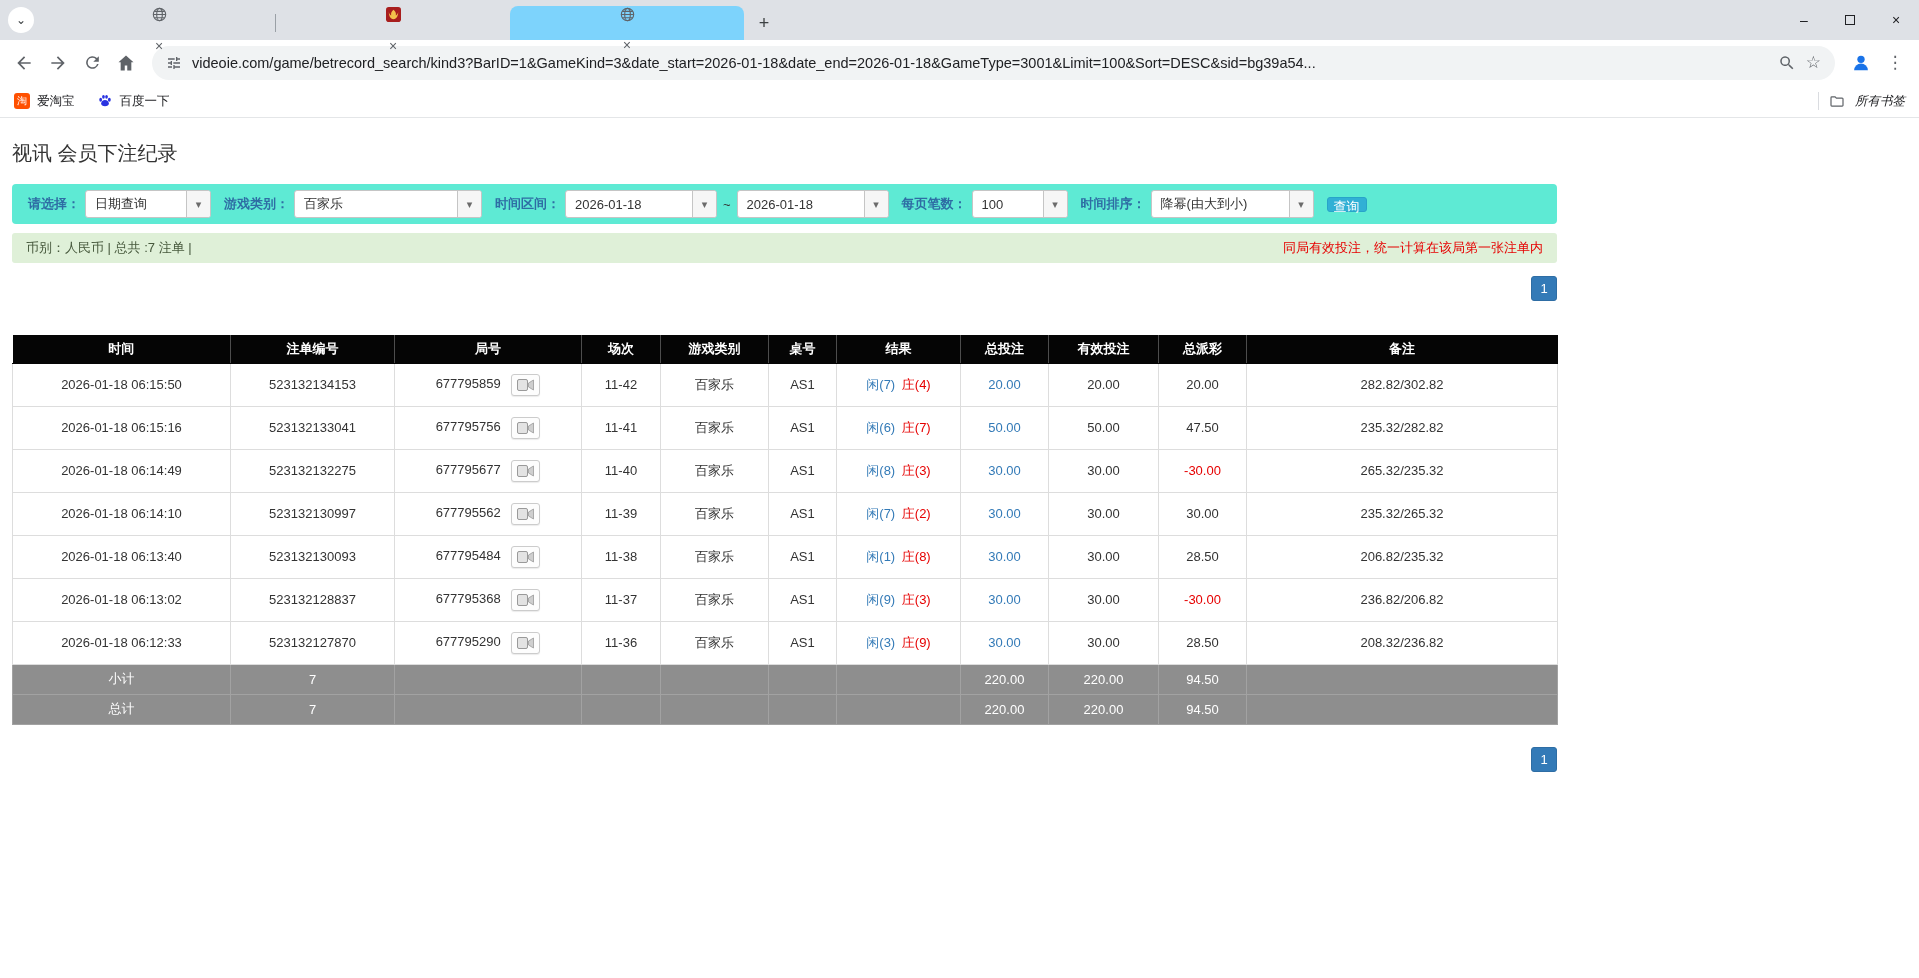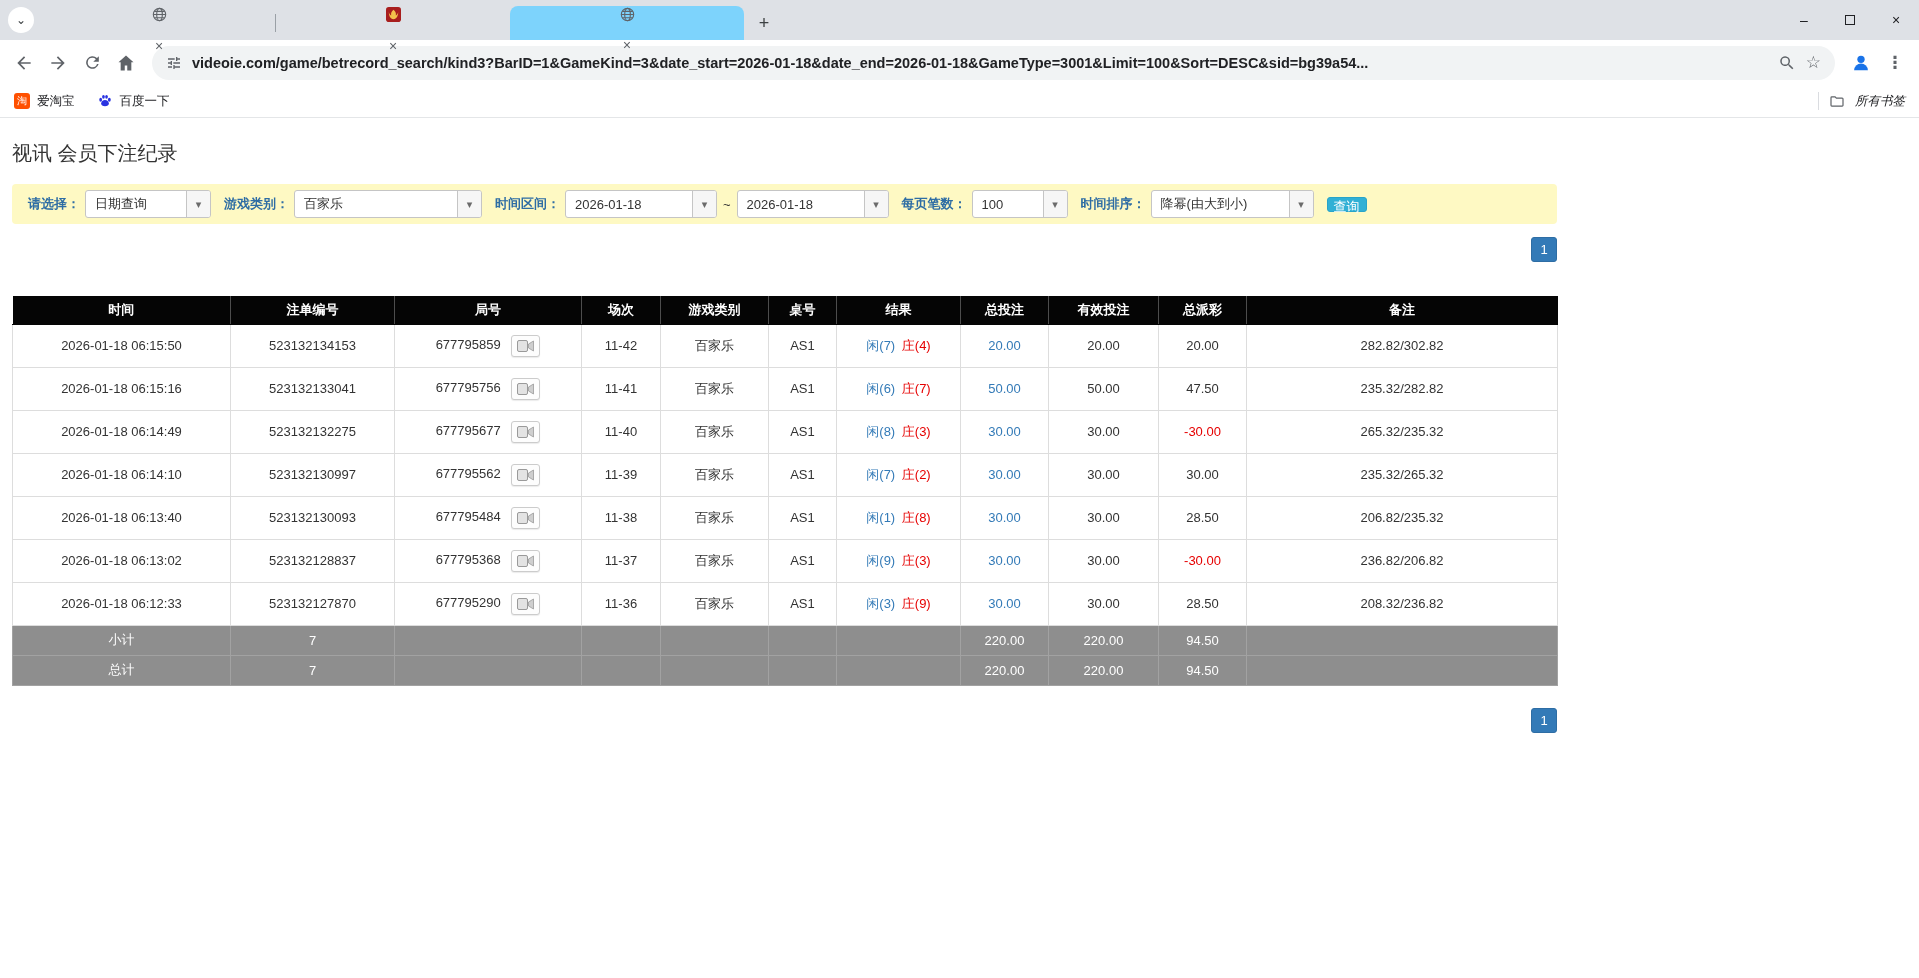--- a/index.html
+++ b/index.html
@@ -14,38 +14,38 @@
   .tab.inactive:not(:first-child)::before { content:""; position:absolute; left:-1px; top:8px; height:18px; width:1px; background:#9aa0a6; }
   .tab.active { background:#7dd3fc; color:#202124;font-family:Liberation Mono, monospace; }
   .tab .tab-title { flex:1; white-space:nowrap; overflow:hidden; text-overflow:ellipsis; }
   .tab .tab-close { font-size:14px; color:#5f6368; width:16px; height:16px; line-height:16px; text-align:center; border-radius:50%; }
   .favicon { width:16px; height:16px; flex:0 0 16px; display:flex; align-items:center; justify-content:center; }
   .newtab-btn { width:28px; height:28px; margin:0 4px 3px 6px; align-self:flex-end; display:flex; align-items:center; justify-content:center; font-size:18px; color:#3c4043; border-radius:50%; cursor:pointer; }
   .win-controls { position:absolute; right:0; top:0; height:40px; display:flex; }
   .win-btn { width:46px; height:40px; display:flex; align-items:center; justify-content:center; color:#202124; font-size:14px; cursor:pointer; }
   .win-max-glyph { width:10px; height:10px; border:1.2px solid #202124; }
 
-  .navbar { height:45px; background:#fff; display:flex; align-items:center; padding:0 8px; gap:2px;font-weight:bold; }
+  .navbar { height:45px; background:#fff; display:flex; align-items:center; padding:0 8px; gap:2px; }
   .nav-btn { width:32px; height:32px; border-radius:50%; display:flex; align-items:center; justify-content:center; cursor:pointer; flex:0 0 auto; }
   .urlbar { flex:1; height:34px; background:#f1f3f4; border-radius:17px; display:flex; align-items:center; gap:10px; padding:0 14px; margin:0 8px; cursor:text; }
   .url-text { flex:1; font-size:14.5px; color:#202124; white-space:nowrap; overflow:hidden; }
   .star-icon { font-size:17px; color:#5f6368; }
 
   .bookbar { height:33px; background:#fff; display:flex; align-items:center; padding:0 14px; gap:22px; border-bottom:1px solid #e4e6e8; }
   .bookmark { display:flex; align-items:center; gap:7px; font-size:12.5px; color:#202124; cursor:pointer; }
   .fav-tao { width:16px; height:16px; background:#ff5000; color:#fff; border-radius:3px; font-size:10px; display:flex; align-items:center; justify-content:center; }
   .bookbar-right { margin-left:auto; display:flex; align-items:center; gap:10px; }
   .vdivider { width:1px; height:18px; background:#dadce0; }
 
   
   .page { background:#fff; height:860px; }
   .page-inner { width:1545px; margin-left:12px; }
   .page-title { font-size:20px; font-weight:400; color:#333; padding-top:22px; }
 
-  .filter-bar { margin-top:17px; height:40px; background:#fef9c3; border-radius:4px; display:flex; align-items:center; padding:0 14px; }
+  .filter-bar { margin-top:17px; height:40px; background:#5eead4; border-radius:4px; display:flex; align-items:center; padding:0 14px; }
   .flabel { font-size:13px; font-weight:bold; color:#2e6da4; margin:0 5px 0 13px; white-space:nowrap; }
   .flabel.first { margin-left:2px; }
   .combo { display:inline-flex; height:28px; background:#fff; border:1px solid #c5c5c5; border-radius:3px; overflow:hidden; cursor:pointer; }
   .combo-val { display:flex; align-items:center; padding:0 9px; font-size:13px; color:#333; flex:1; white-space:nowrap; overflow:hidden; }
   .combo input { border:none; outline:none; font-size:13px; color:#333; padding:0 9px; width:100%; font-family:inherit; background:transparent; }
   .combo-arrow { width:24px; border-left:1px solid #c5c5c5; background:#f6f6f6; display:flex; align-items:center; justify-content:center; color:#6b6b6b; font-size:11px; flex:0 0 24px; }
   .w-qtype { width:126px; } .w-game { width:188px; } .w-date { width:152px; } .w-limit { width:96px; } .w-sort { width:163px; }
   .tilde { font-size:13px; color:#333; margin:0 6px; }
   .search-btn { margin-left:13px; width:40px; height:15px; background:#31b0d5; border:1px solid #28a4c9; border-radius:3px; color:#fff; font-size:13px; cursor:pointer; font-family:inherit; }
 
@@ -235,20 +235,24 @@
 
       <span class="flabel">时间排序：</span>
       <div class="combo w-sort">
         <span class="combo-val">降幂(由大到小)</span>
         <span class="combo-arrow">▾</span>
       </div>
 
       <button class="search-btn">查询</button>
     </div>
 
+    <div class="summary-bar">
+      <span class="summary-left">币别：人民币 | 总共 :7 注单 |</span>
+      <span class="summary-right">同局有效投注，统一计算在该局第一张注单内</span>
+    </div>
 
     <div class="pager top">
       <button class="page-btn">1</button>
     </div>
 
     <table class="bets">
       <colgroup>
         <col class="c-time">
           <col class="c-betid">
           <col class="c-round">

